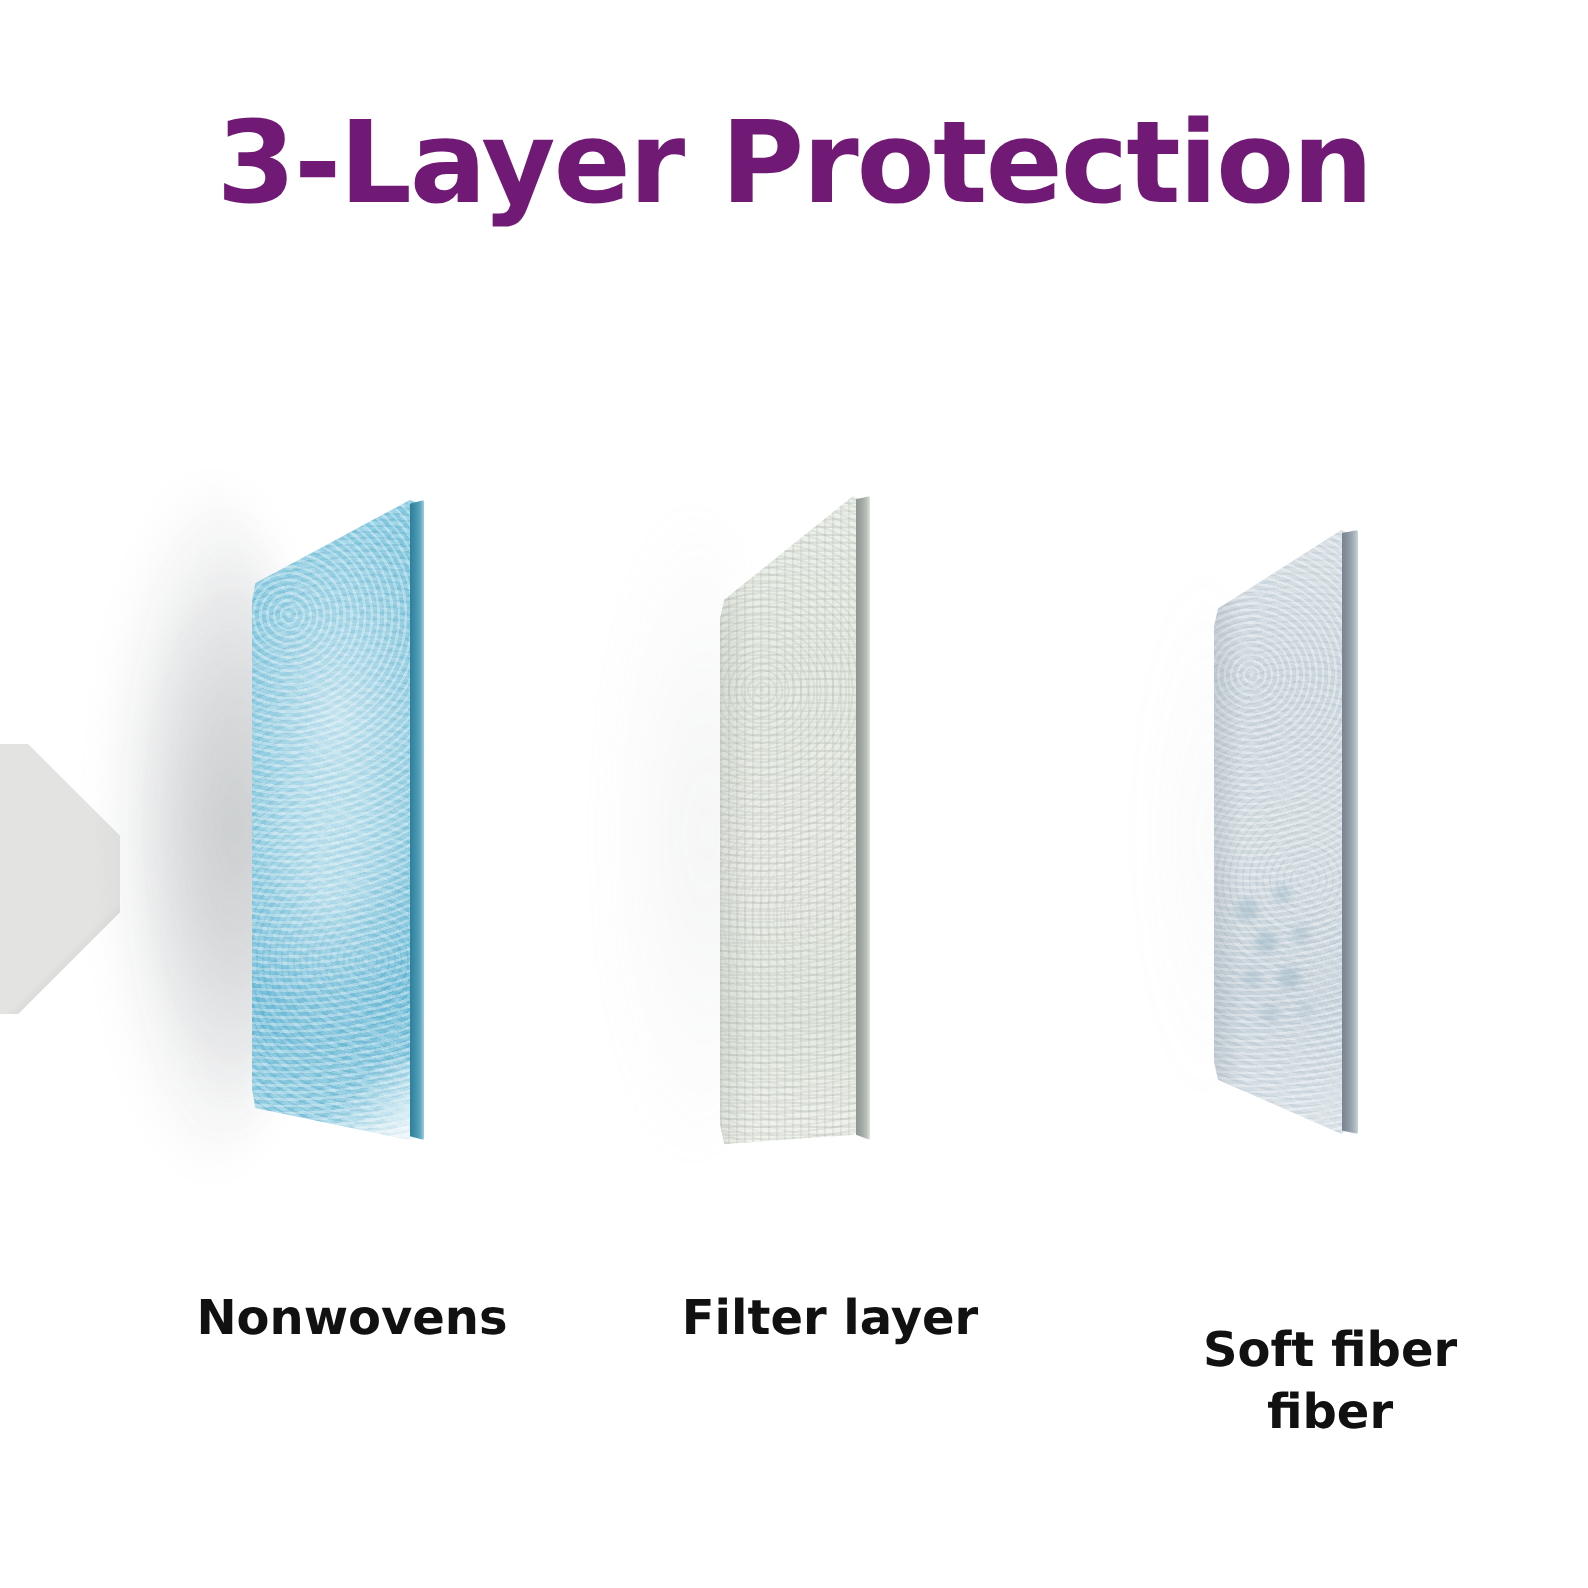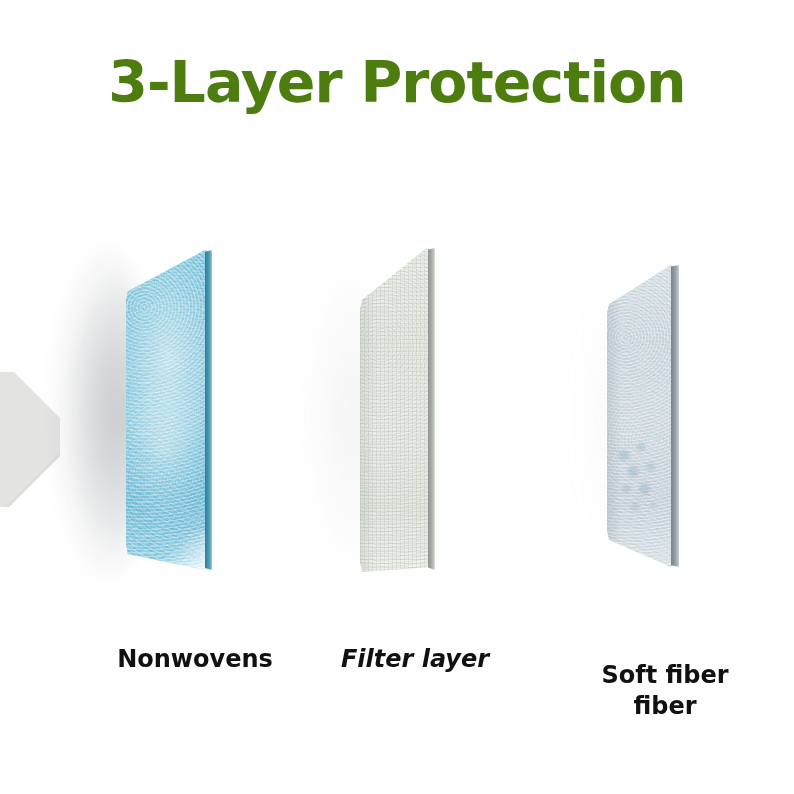--- a/index.html
+++ b/index.html
@@ -17,21 +17,21 @@
     font-family: "DejaVu Sans", "Liberation Sans", sans-serif;
   }
 
   
   #title-block {
     position: absolute;
     left: 0;
     top: 48px;
     width: 794px;
     text-align: center;
-    color: #4d7c0f;
+    color: #701a75;
     font-weight: bold;
     font-size: 57px;
     line-height: 68px;
     letter-spacing: -1px;
   }
   #title-block .tline {
     display: block;
     white-space: nowrap;
   }
 
@@ -188,25 +188,25 @@
 
       <div style="position:absolute; left:0; top:0; width:14px; height:100%;
                   background:linear-gradient(90deg, rgba(110,122,132,.18) 0%, rgba(255,255,255,0) 100%);"></div>
     </div>
 
     <div class="edge" style="left:671px; top:265px; width:8px; height:302px;
                 background:linear-gradient(90deg,#77838f 0%, #8b96a2 38%, #a6b0ba 72%, #c9d1d8 100%);
                 clip-path: polygon(0% 0.5%, 100% 0%, 100% 100%, 0% 99.4%);"></div>
   </div>
 
-  <div class="label" style="left:75px; top:644px; width:240px;">
+  <div class="label" style="left:56px; top:644px; width:240px;">
     <span>Nonwovens</span>
   </div>
 
-  <div class="label" style="left:305px; top:644px; width:220px;font-style:italic;">
+  <div class="label" style="left:305px; top:644px; width:220px;">
     <span>Filter layer</span>
   </div>
 
   <div class="label" style="left:555px; top:660px; width:220px;">
     <span style="display:block;">Soft fiber</span>
     <span style="display:block;">fiber</span>
   </div>
 
 </div>
 

